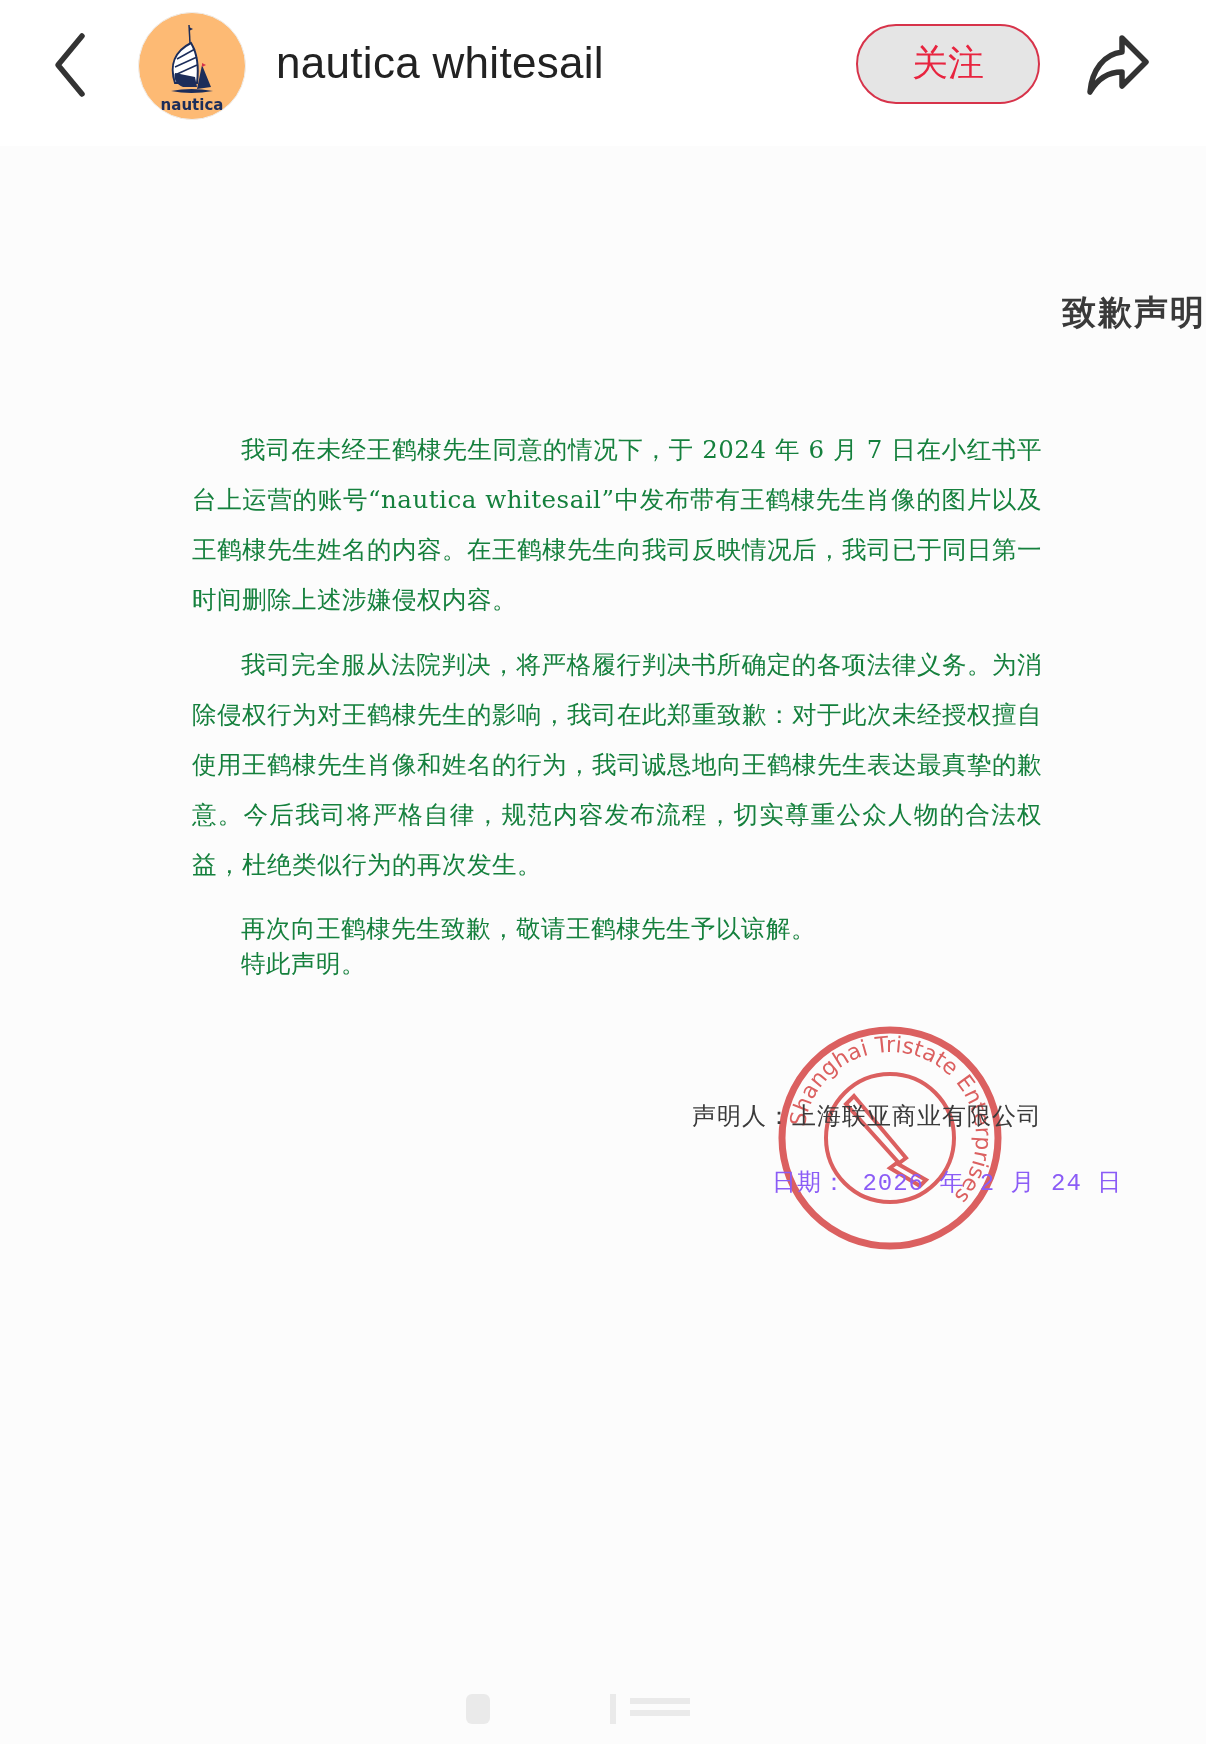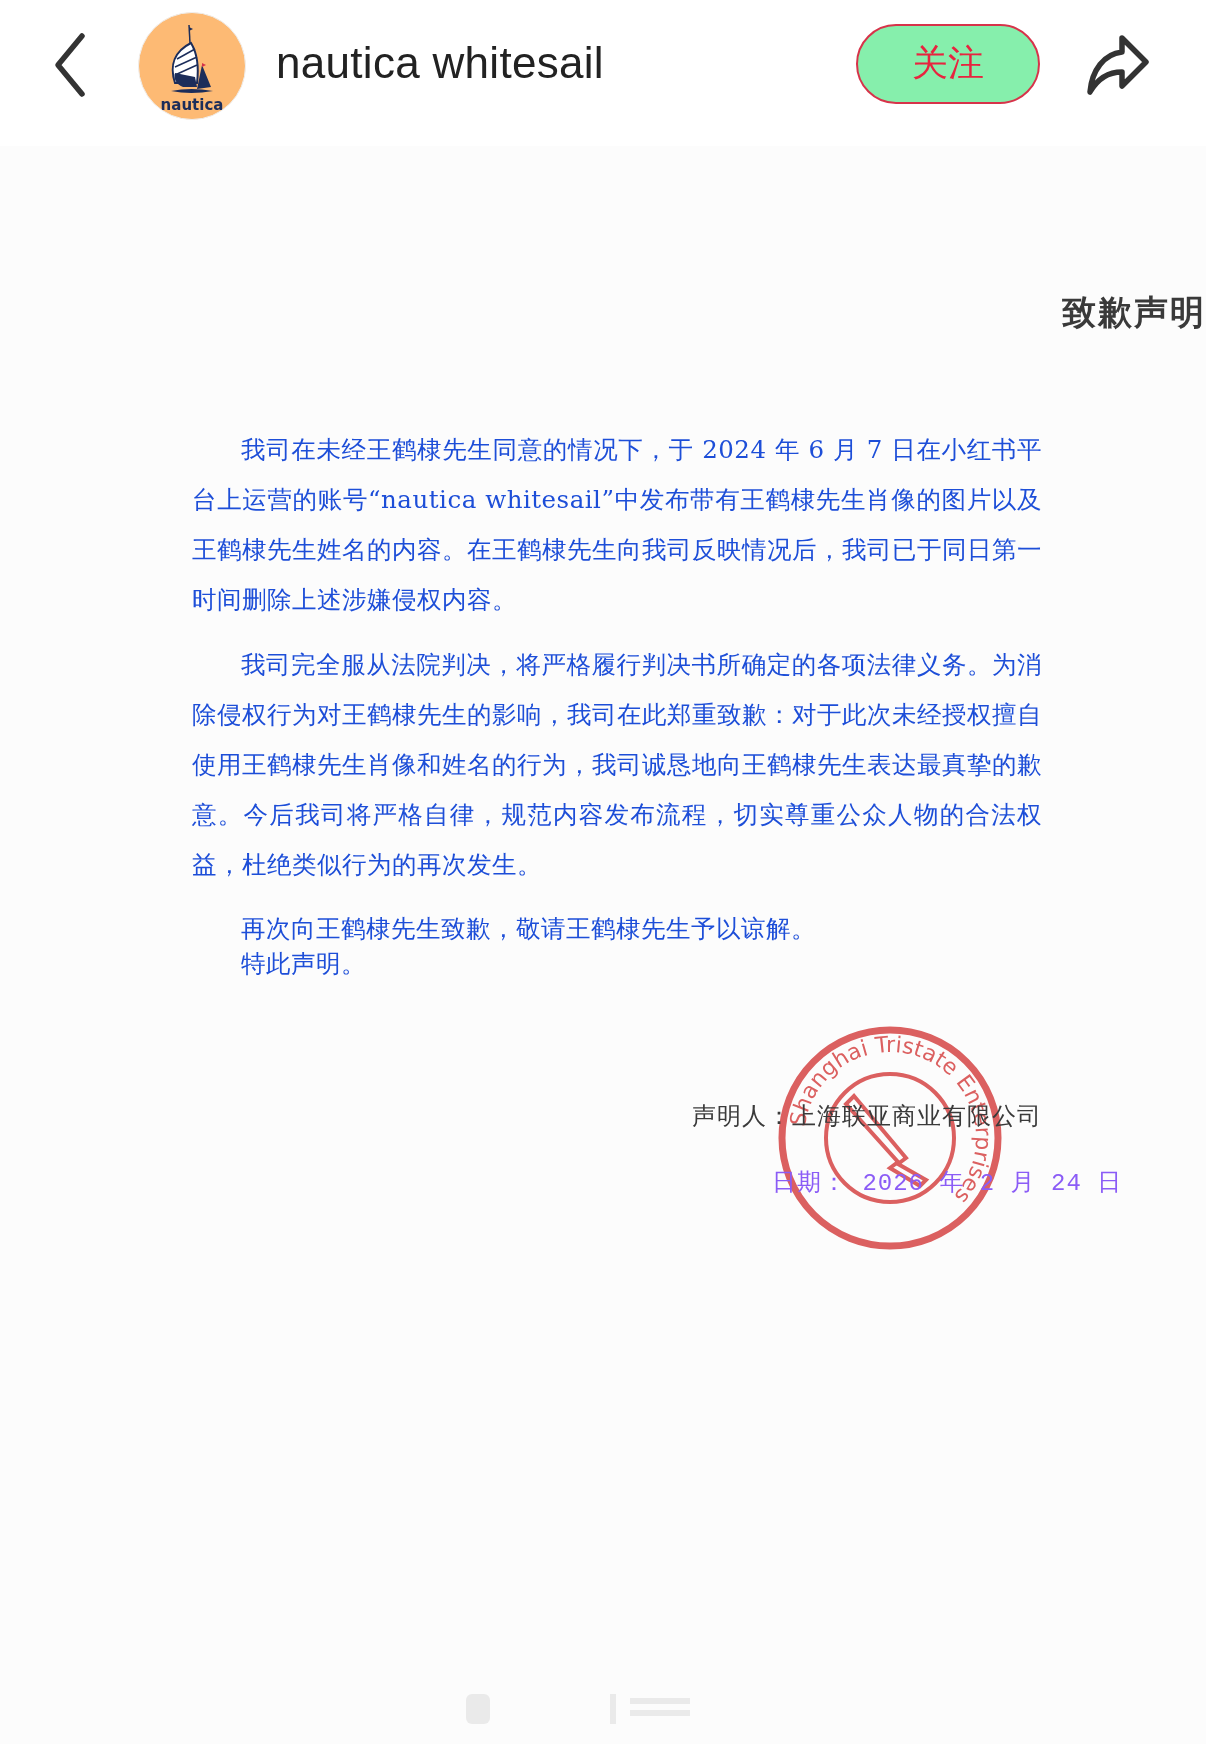--- a/index.html
+++ b/index.html
@@ -44,21 +44,21 @@
     left: 856px; top: 24px;
     width: 184px; height: 80px;
     border: 2.5px solid #d7334a;
     border-radius: 42px;
     box-sizing: border-box;
     color: #e8243f;
     font-size: 36px;
     text-align: center;
     line-height: 74px;
     font-family: "DejaVu Sans", sans-serif;
-    background: #86efac;
+    background: #e5e5e5;
     cursor: pointer;
   }
   .share-btn {
     position: absolute;
     left: 1080px; top: 30px;
     width: 74px; height: 70px;
     cursor: pointer;
   }
   .doc-area {
     position: absolute;
@@ -77,21 +77,21 @@
     color: #3a3a3a;
     letter-spacing: 2px;
   }
   .para {
     position: absolute;
     left: 192px;
     width: 850px;
     font-family: "DejaVu Serif", serif;
     font-size: 24.5px;
     line-height: 50px;
-    color: #1d4ed8;
+    color: #15803d;
     text-align: justify;
     text-indent: 49px;
     letter-spacing: 0.5px;
   }
   .p1 { top: 425px; }
   .p2 { top: 640px; }
   .p3 { top: 904px; }
   .p4 { top: 939px; }
   .signer {
     position: absolute;

